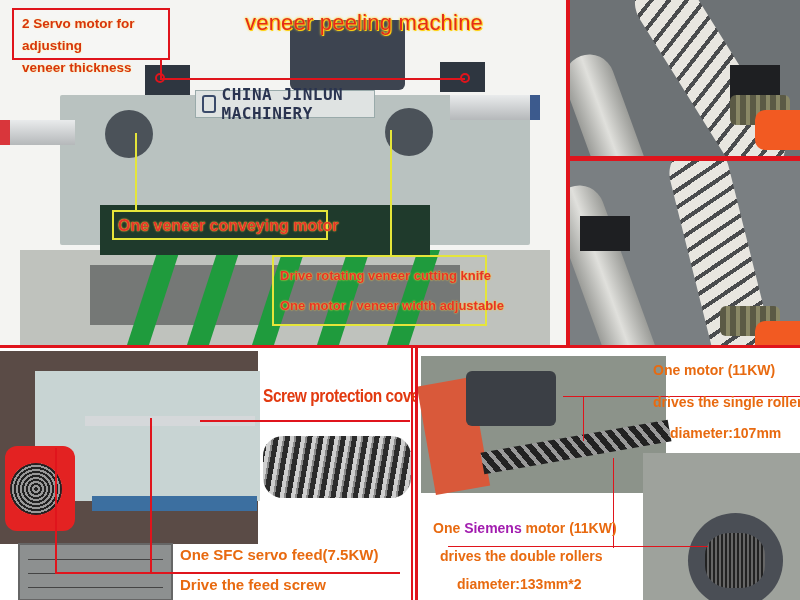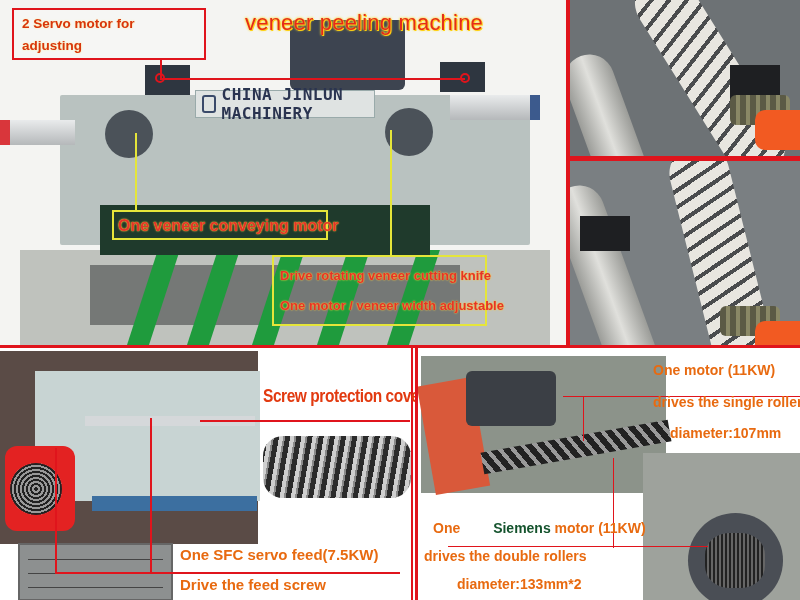--- a/index.html
+++ b/index.html
@@ -20,21 +20,21 @@
     .gear-motor-l { position: absolute; left: 105px; top: 110px; width: 48px; height: 48px; background: #4b5259; border-radius: 50%; }
     .gear-motor-r { position: absolute; left: 385px; top: 108px; width: 48px; height: 48px; background: #4b5259; border-radius: 50%; }
     .servo-l { position: absolute; left: 145px; top: 65px; width: 45px; height: 30px; background: #2e3640; }
     .servo-r { position: absolute; left: 440px; top: 62px; width: 45px; height: 30px; background: #2e3640; }
     .conveyor-belt { position: absolute; left: 100px; top: 205px; width: 330px; height: 50px; background: #1f3a2c; }
     .frame-base { position: absolute; left: 20px; top: 250px; width: 530px; height: 95px; background: #bfc2bd; }
     .green-strip { position: absolute; width: 22px; height: 110px; background: #1f9b3d; top: 250px; transform: skewX(-18deg); }
     .dark-gap { position: absolute; left: 90px; top: 265px; width: 370px; height: 60px; background: #2b2d30; opacity: .5; }
 
     .callout { position: absolute; font-weight: bold; color: #e4332a; text-shadow: 0 0 2px #ffd34a, 0 0 1px #ffb000; }
-    #callout-servo { left: 12px; top: 8px; width: 194px; height: 52px; border: 2px solid #e0141c; padding: 3px 8px; font-size: 13.5px; line-height: 22px; color: #d8350a; background: rgba(255,255,255,0.2); text-shadow: 0 0 2px #fff2a0; }
+    #callout-servo { left: 12px; top: 8px; width: 158px; height: 52px; border: 2px solid #e0141c; padding: 3px 8px; font-size: 13.5px; line-height: 22px; color: #d8350a; background: rgba(255,255,255,0.2); text-shadow: 0 0 2px #fff2a0; }
     #main-title { left: 245px; top: 10px; font-size: 22px; color: #e52a1a; text-shadow: 0 0 3px #ffe04a, 0 0 2px #ffcc00, 1px 1px 0 #ffcc00; font-weight: normal; letter-spacing: 0.2px; }
     #callout-conveying { left: 112px; top: 210px; width: 216px; height: 30px; border: 2px solid #e5e53a; padding: 2px 4px; font-size: 16px; line-height: 24px; white-space: nowrap; }
     #callout-width { left: 272px; top: 255px; width: 215px; height: 71px; border: 2px solid #e5e53a; padding: 4px 6px; font-size: 13px; line-height: 30px; white-space: nowrap; }
     .leader { position: absolute; background: #e0141c; }
     .leader-y { position: absolute; background: #e5e53a; }
     .dot-circle { position: absolute; width: 10px; height: 10px; border: 2px solid #e0141c; border-radius: 50%; }
 
     
     #roller-top { left: 566px; top: 0; width: 234px; height: 158px; background: #6d7275; border-left: 4px solid #e0141c; border-bottom: 2px solid #e0141c; }
     #roller-bottom { left: 566px; top: 158px; width: 234px; height: 187px; background: #7a7f82; border-left: 4px solid #e0141c; border-top: 3px solid #e0141c; }
@@ -65,21 +65,21 @@
     
     #bottom-right { left: 415px; top: 345px; width: 385px; height: 255px; background: #ffffff; border-top: 3px solid #e0141c; border-left: 3px solid #e0141c; }
     #br-photo1 { position: absolute; left: 3px; top: 8px; width: 245px; height: 137px; background: #8c938a; }
     .br-motor { position: absolute; left: 45px; top: 15px; width: 90px; height: 55px; background: #3b3f45; border-radius: 6px; }
     .br-orange { position: absolute; left: 5px; top: 25px; width: 55px; height: 110px; background: #d9593a; transform: rotate(-10deg); }
     .br-roller { position: absolute; left: 60px; top: 80px; width: 190px; height: 22px; background: repeating-linear-gradient(60deg,#222 0 6px,#999 6px 10px); transform: rotate(-10deg); }
     #br-photo2 { position: absolute; left: 225px; top: 105px; width: 160px; height: 152px; background: #9ea29c; }
     .br-big-motor { position: absolute; left: 45px; top: 60px; width: 95px; height: 95px; background: #4a4e55; border-radius: 50%; }
     .br-fan { position: absolute; left: 62px; top: 80px; width: 60px; height: 55px; border-radius: 40%; background: repeating-linear-gradient(90deg,#222 0 2px,#666 2px 4px); }
     .br-label { position: absolute; font-size: 14px; font-weight: bold; color: #e86a10; white-space: nowrap; }
-    .siemens { color: #14532d; margin-left: 29px; }
+    .siemens { color: #a21caf; }
   </style>
 </head>
 <body>
 
 <div id="main-panel" class="panel">
   <div class="frame-base"></div>
   <div class="dark-gap"></div>
   <div class="green-strip" style="left:140px"></div>
   <div class="green-strip" style="left:200px"></div>
   <div class="green-strip" style="left:265px"></div>
@@ -102,20 +102,21 @@
 
   <div class="leader" style="left:160px; top:60px; width:2px; height:18px;"></div>
   <div class="leader" style="left:160px; top:78px; width:305px; height:2px;"></div>
   <div class="dot-circle" style="left:155px; top:73px;"></div>
   <div class="dot-circle" style="left:460px; top:73px;"></div>
   <div class="leader-y" style="left:135px; top:133px; width:2px; height:78px;"></div>
   <div class="leader-y" style="left:390px; top:130px; width:2px; height:125px;"></div>
 
   <div id="callout-servo" class="callout">
     <div>2 Servo motor for adjusting</div>
+    <div>veneer thickness</div>
   </div>
   <div id="main-title" class="callout">veneer peeling machine</div>
   <div id="callout-conveying" class="callout">One veneer conveying motor</div>
   <div id="callout-width" class="callout">
     <div>Drive rotating veneer cutting knife</div>
     <div>One motor / veneer width  adjustable</div>
   </div>
 </div>
 
 <div id="roller-top" class="panel">
@@ -173,15 +174,15 @@
   <div class="leader" style="left:145px; top:48px; width:240px; height:1px;"></div>
   <div class="leader" style="left:165px; top:48px; width:1px; height:45px;"></div>
   <div class="leader" style="left:195px; top:110px; width:1px; height:90px;"></div>
   <div class="leader" style="left:30px; top:198px; width:260px; height:1px;"></div>
 
   <div class="br-label" style="left:235px; top:14px;">One motor (11KW)</div>
   <div class="br-label" style="left:235px; top:46px;">drives  the single roller</div>
   <div class="br-label" style="left:252px; top:77px;">diameter:107mm</div>
 
   <div class="br-label" style="left:15px; top:172px;"><span>One </span><span class="siemens">Siemens</span><span> motor (11KW)</span></div>
-  <div class="br-label" style="left:6px; top:200px;text-align:center;">drives  the double rollers</div>
+  <div class="br-label" style="left:22px; top:200px;text-align:center;">drives  the double rollers</div>
   <div class="br-label" style="left:15px; top:228px;margin-left:24px;">diameter:133mm*2</div>
 </div>
 
 </body></html>

